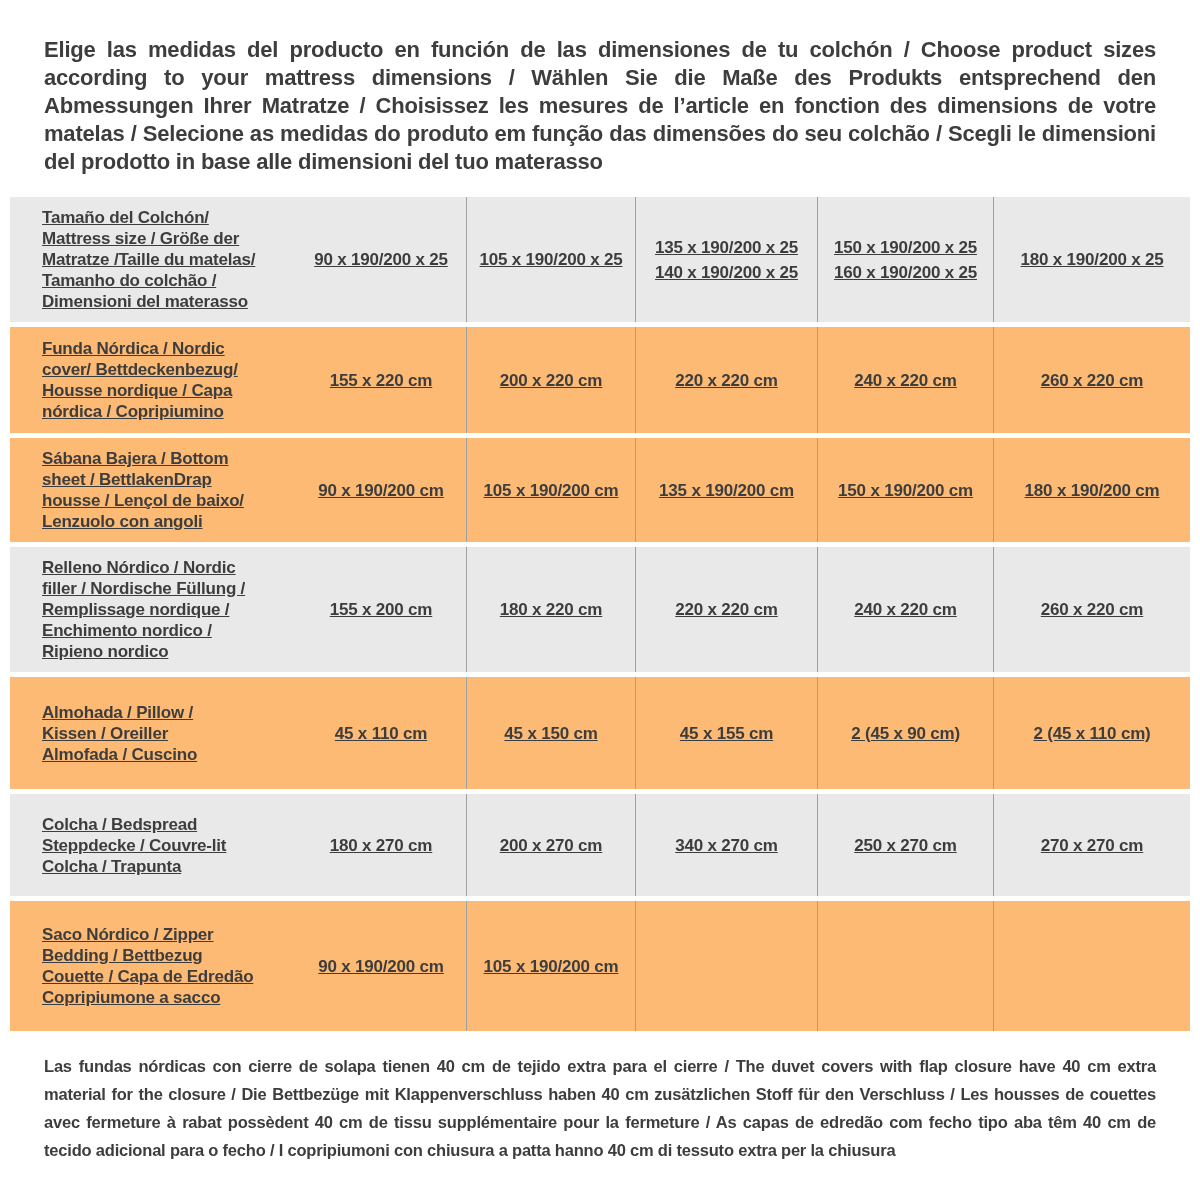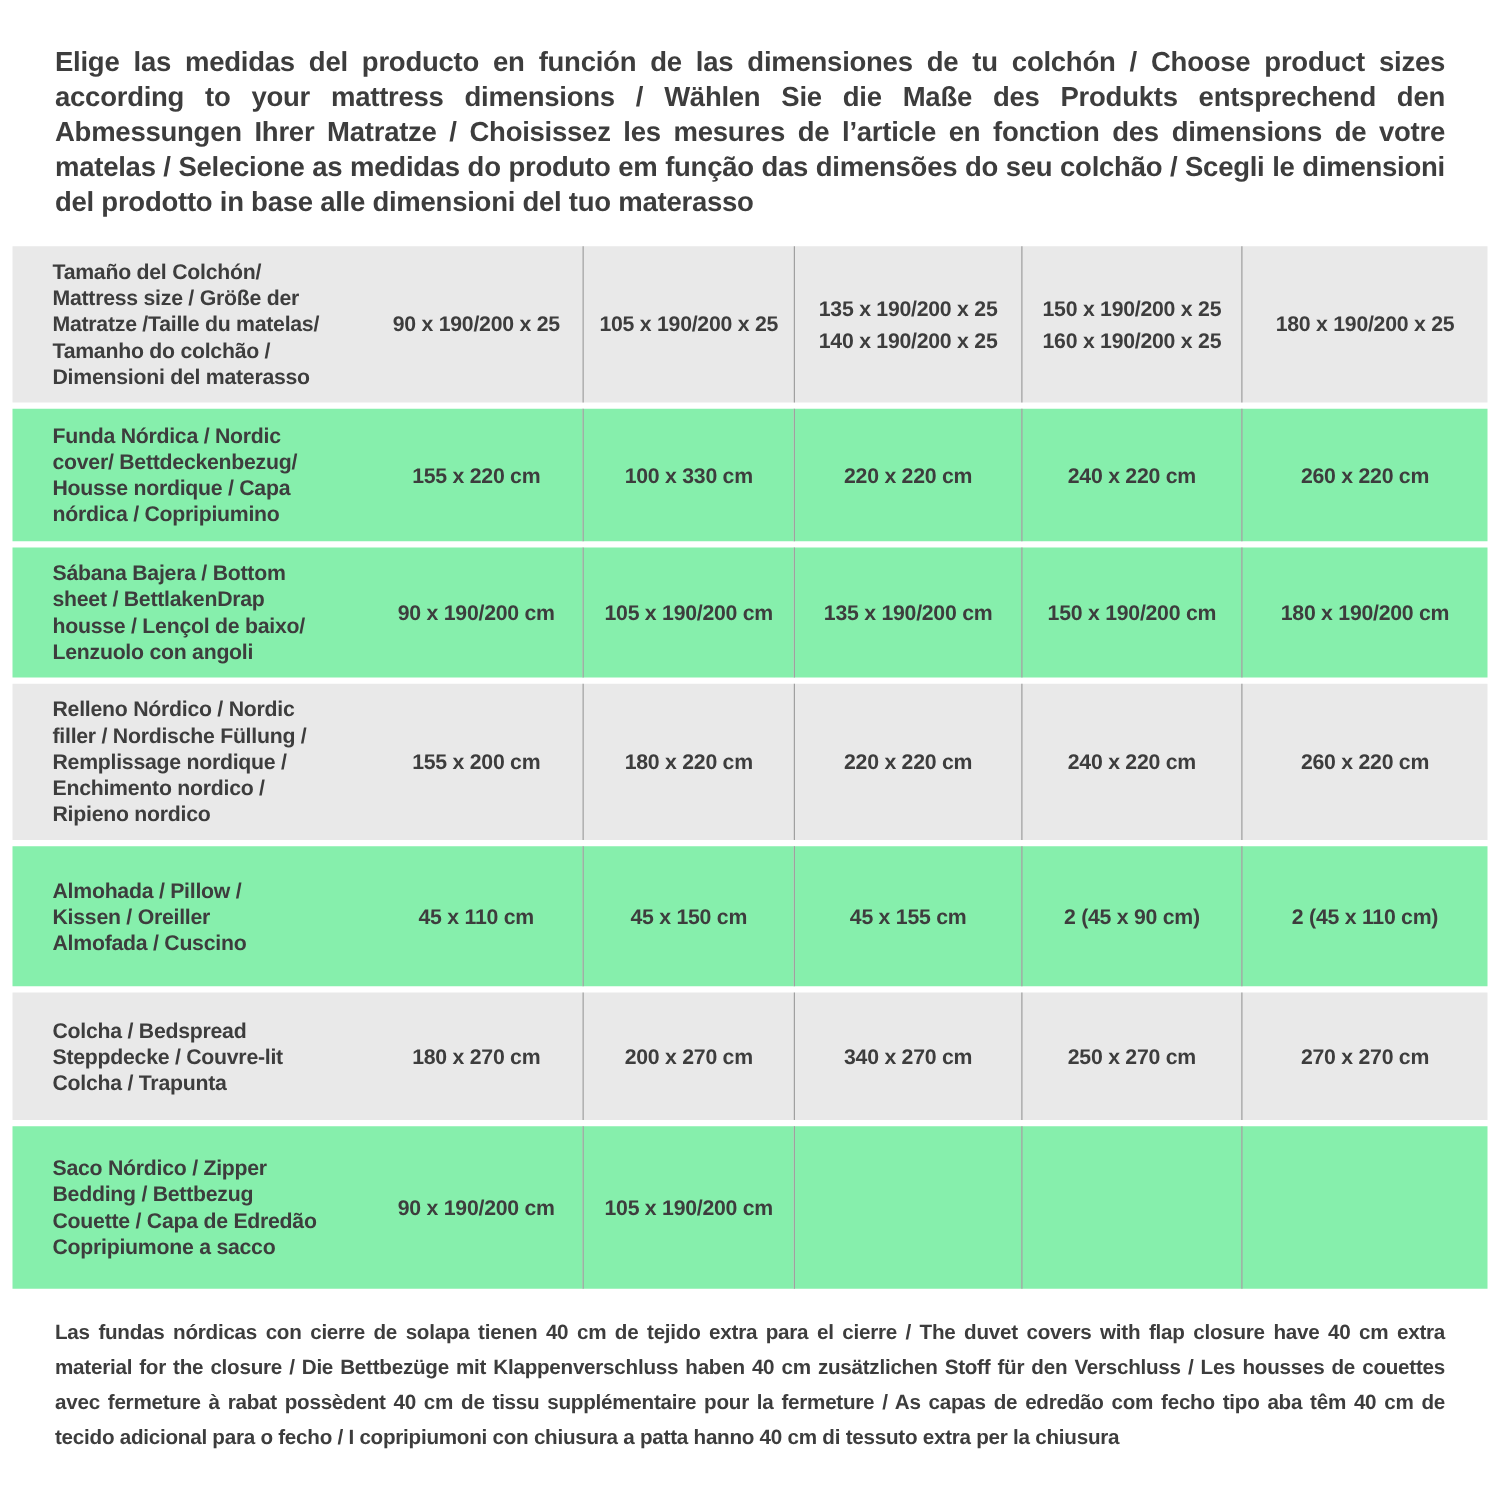--- a/index.html
+++ b/index.html
@@ -22,28 +22,29 @@
     line-height: 28px;
     text-align: justify;
     letter-spacing: -0.2px;
   }
   table.size-table {
     border-collapse: separate;
     border-spacing: 0 5px;
     margin: 0 10px;
     width: 1180px;
     table-layout: fixed;
+    text-decoration: underline;
   }
   .size-table td {
     vertical-align: middle;
     font-size: 17px;
     letter-spacing: -0.2px;
   }
   .size-table tr.shaded td { background: #e9e9e9; }
-  .size-table tr.plain td { background: #86efac; }
+  .size-table tr.plain td { background: #fdba74; }
   .cell-label {
     padding: 10px 6px 10px 32px;
     line-height: 21px;
     white-space: pre-line;
     font-size: 17.5px;
   }
   .cell-value {
     text-align: center;
     white-space: pre-line;
     line-height: 25px;
@@ -94,21 +95,21 @@
       <td class="cell-value with-line">150 x 190/200 x 25
 160 x 190/200 x 25</td>
       <td class="cell-value with-line">180 x 190/200 x 25</td>
     </tr>
     <tr class="plain">
       <td class="cell-label">Funda Nórdica /  Nordic
 cover/ Bettdeckenbezug/
 Housse nordique  / Capa
 nórdica / Copripiumino</td>
       <td class="cell-value">155 x 220 cm</td>
-      <td class="cell-value with-line">100 x 330 cm</td>
+      <td class="cell-value with-line">200 x 220 cm</td>
       <td class="cell-value with-line">220 x 220 cm</td>
       <td class="cell-value with-line">240 x 220 cm</td>
       <td class="cell-value with-line">260 x 220 cm</td>
     </tr>
     <tr class="plain">
       <td class="cell-label">Sábana Bajera / Bottom
 sheet / BettlakenDrap
 housse / Lençol de baixo/
 Lenzuolo con angoli</td>
       <td class="cell-value">90 x 190/200 cm</td>

